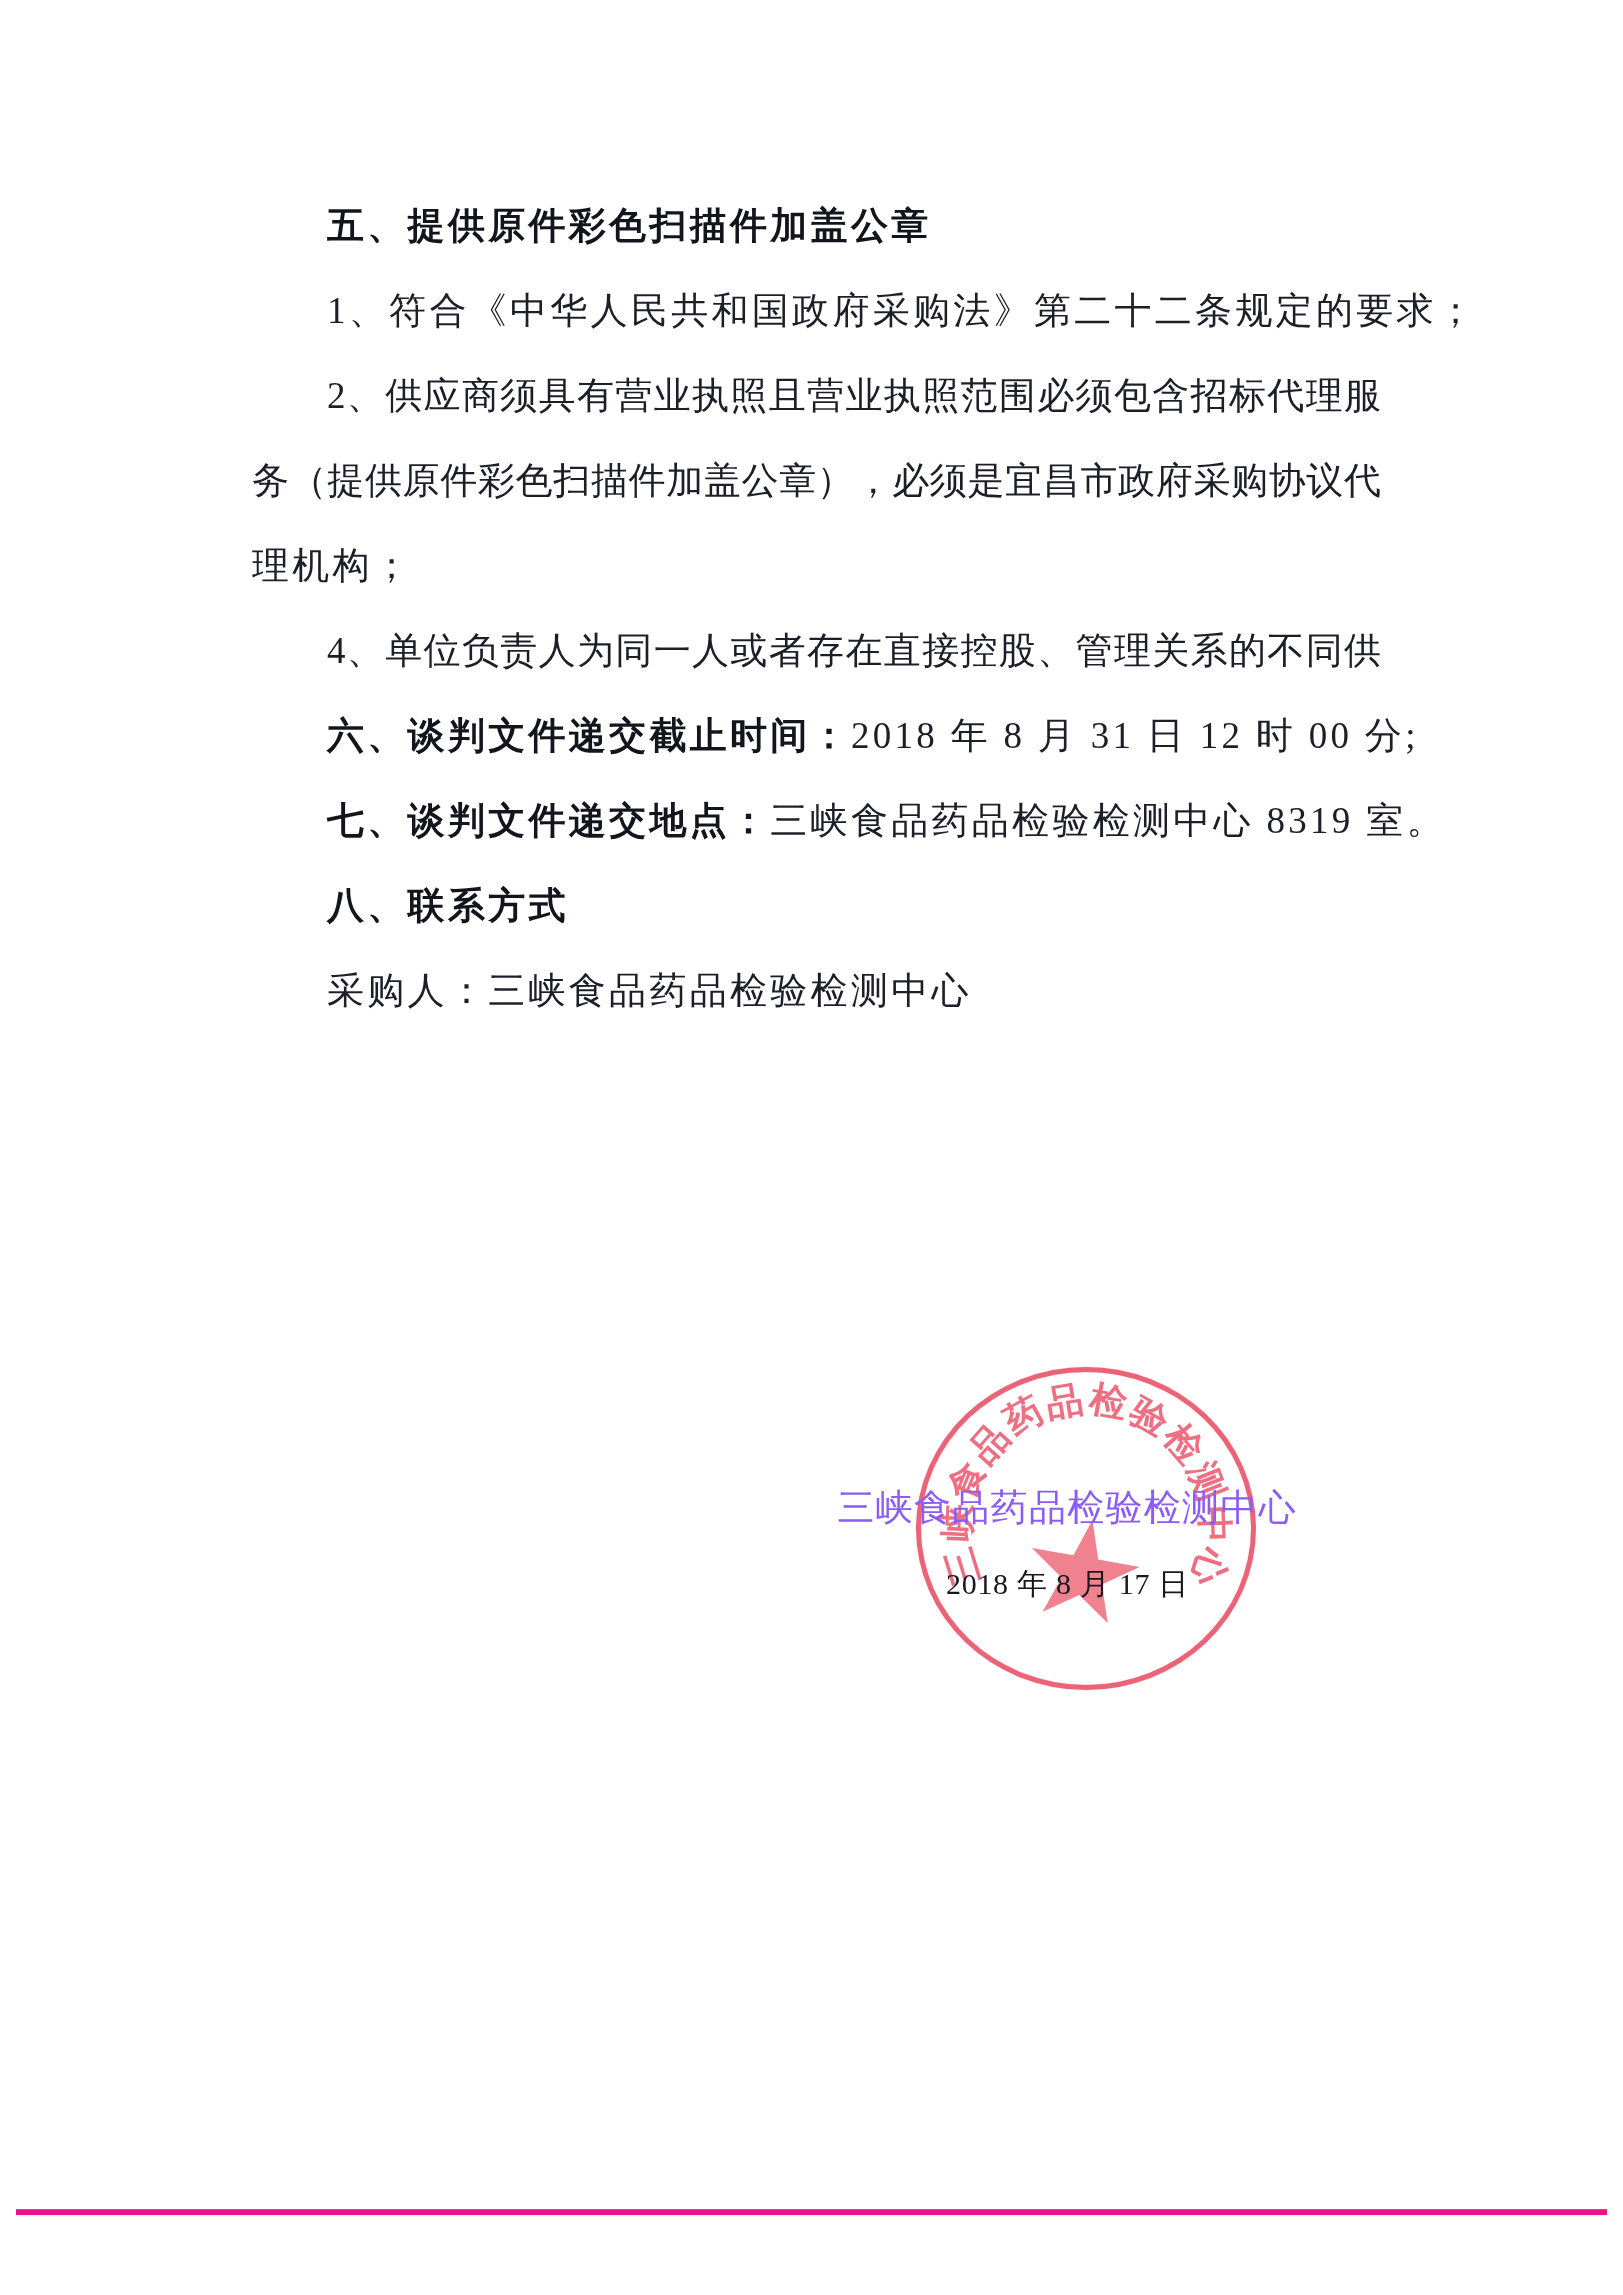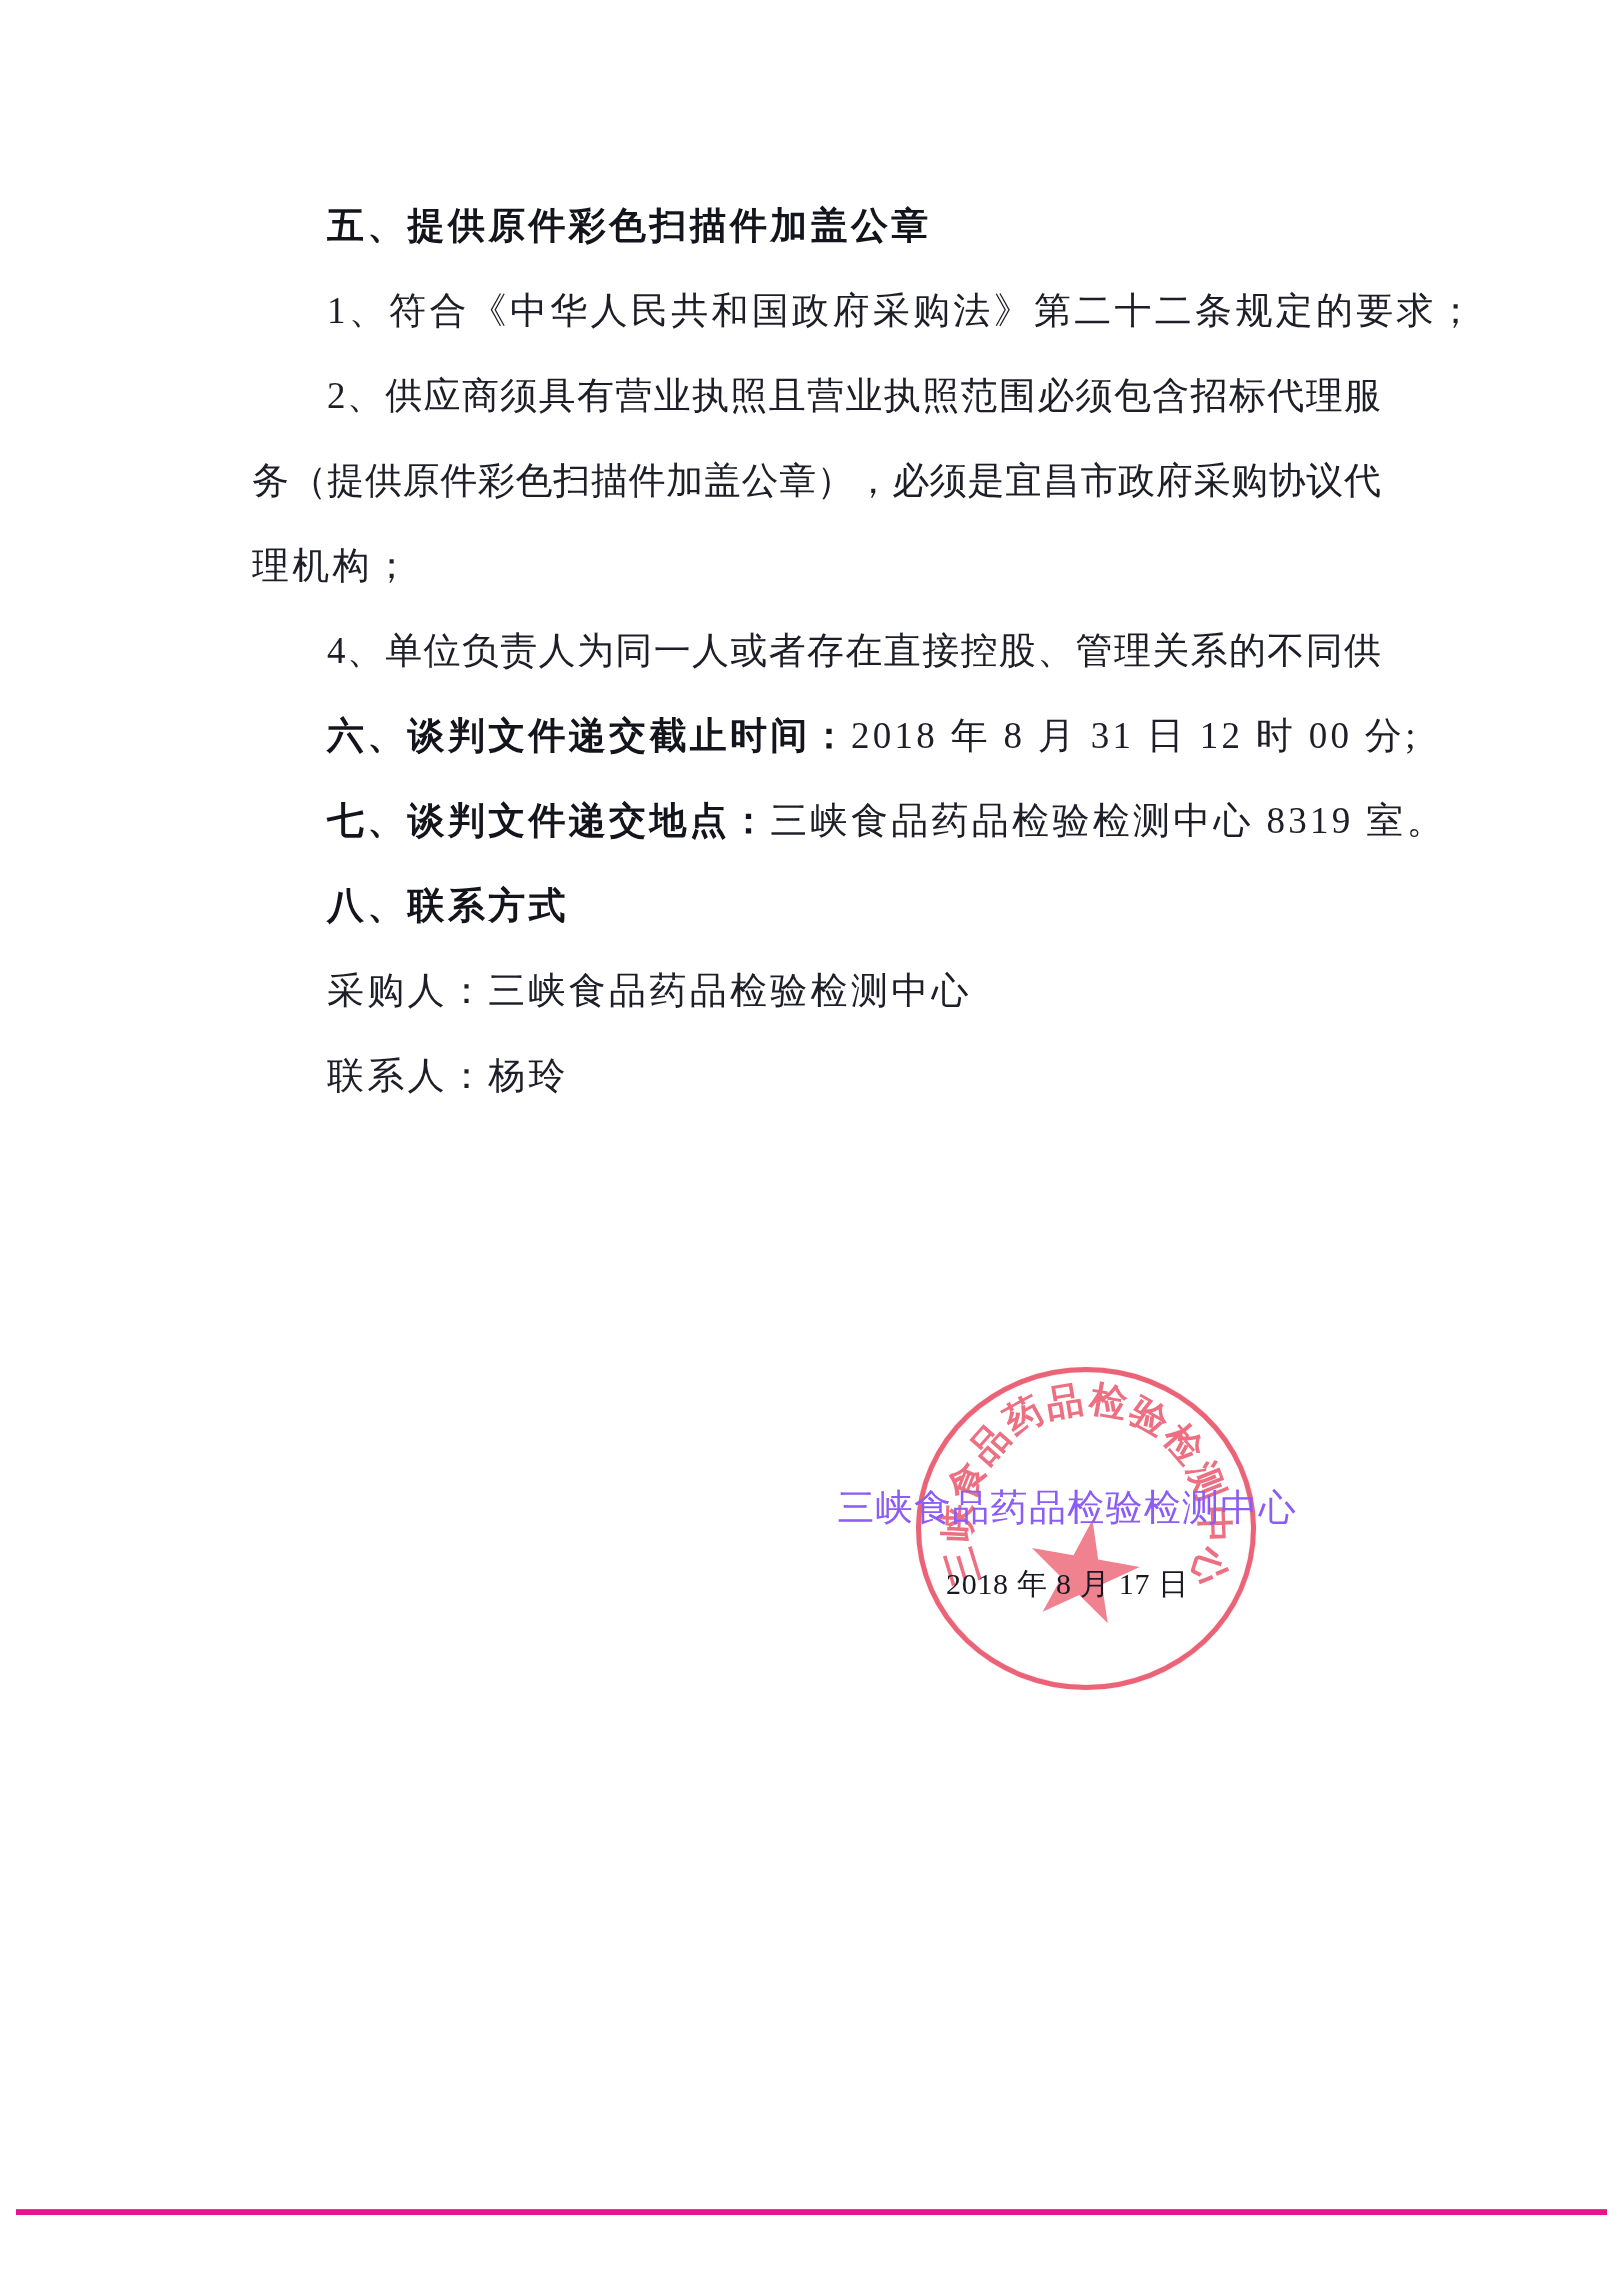--- a/index.html
+++ b/index.html
@@ -68,21 +68,20 @@
       <div class="line indent"><span class="bold">五、提供原件彩色扫描件加盖公章</span></div>
       <div class="line indent"><span>1、符合《中华人民共和国政府采购法》第二十二条规定的要求；</span></div>
       <div class="line indent just"><span>2、供应商须具有营业执照且营业执照范围必须包含招标代理服</span></div>
       <div class="line just"><span>务（提供原件彩色扫描件加盖公章），必须是宜昌市政府采购协议代</span></div>
       <div class="line"><span>理机构；</span></div>
       <div class="line indent just"><span>4、单位负责人为同一人或者存在直接控股、管理关系的不同供</span></div>
       <div class="line indent"><span class="bold">六、谈判文件递交截止时间：</span><span>2018 年 8 月 31 日 12 时 00 分;</span></div>
       <div class="line indent"><span class="bold">七、谈判文件递交地点：</span><span>三峡食品药品检验检测中心 8319 室。</span></div>
       <div class="line indent"><span class="bold">八、联系方式</span></div>
       <div class="line indent"><span>采购人：三峡食品药品检验检测中心</span></div>
-      <div class="line indent"><span>联系人：杨玲</span></div>
     </div>
 
   <div class="stamp">
     <div class="stamp-ring"></div>
     <div class="stamp-star"></div>
   <span class="arc-char" style="left: 27px; top: 180px; transform: rotate(-107deg);">三</span>
       <span class="arc-char" style="left: 22px; top: 136px; transform: rotate(-87.5deg);">峡</span>
       <span class="arc-char" style="left: 31px; top: 94px; transform: rotate(-68deg);">食</span>
       <span class="arc-char" style="left: 54px; top: 57px; transform: rotate(-48.5deg);">品</span>
       <span class="arc-char" style="left: 88px; top: 29px; transform: rotate(-29deg);">药</span>

